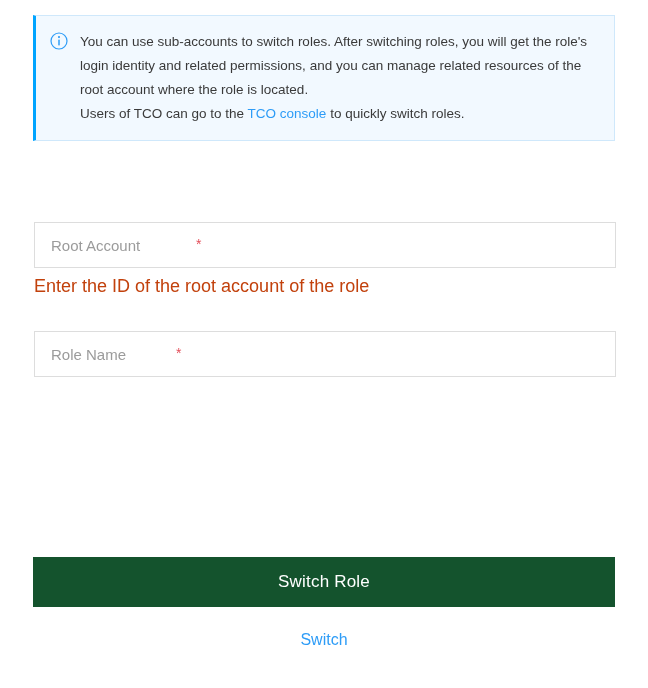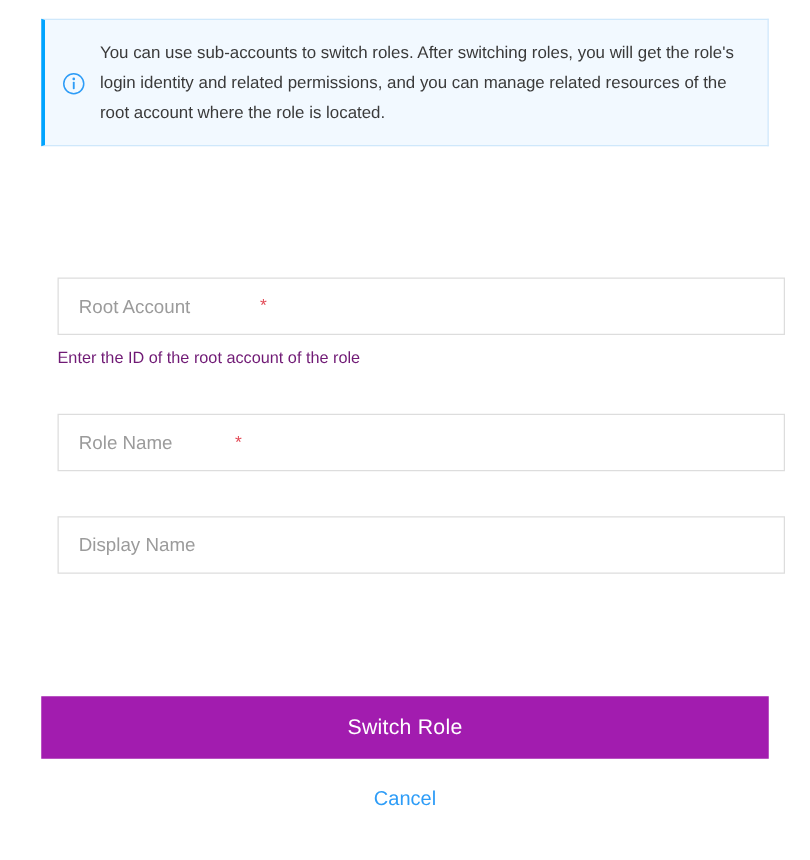--- a/index.html
+++ b/index.html
@@ -26,21 +26,21 @@
     position: absolute;
     left: 33px;
     top: 15px;
     width: 582px;
     box-sizing: border-box;
     background: #f2f9ff;
     border: 1px solid #cfe8fb;
     border-left: 3px solid #00a4ff;
     padding: 14px 16px 14px 14px;
     display: flex;
-    align-items: center;
+    align-items: flex-start;
   }
   .notice-icon {
     flex: 0 0 auto;
     width: 18px;
     height: 18px;
     margin-top: 2px;
     margin-right: 12px;
   }
   .notice-icon svg { display: block; }
   .notice-body {
@@ -53,21 +53,21 @@
   }
   .link {
     color: #2d9cf7;
     text-decoration: none;
     cursor: pointer;
   }
 
   
   .form {
     position: absolute;
-    left: 46px;
+    left: 34px;
     top: 222px;
     width: 582px;
   }
   .field-block { margin-bottom: 0; }
   .input-wrap {
     position: relative;
     width: 582px;
     height: 46px;
     border: 1px solid #dddddd;
     box-sizing: border-box;
@@ -90,36 +90,36 @@
     opacity: 1;
   }
   .req-star {
     position: absolute;
     top: 13px;
     font-size: 14px;
     color: #e34d59;
     pointer-events: none;
   }
   .hint {
-    font-size: 13px;
-    color: #701a75;
+    font-size: 18px;
+    color: #c2410c;
     margin: 9px 0 0 0;
     line-height: 18px;
   }
   .gap-1 { height: 36px; }
   .gap-2 { height: 36px; }
 
   
   .submit-btn {
     position: absolute;
     left: 33px;
     top: 557px;
     width: 582px;
     height: 50px;
-    background: #a21caf;
+    background: #14532d;
     border: 0;
     color: #ffffff;
     font-size: 17px;
     font-family: "Liberation Sans", sans-serif;
     cursor: pointer;
     letter-spacing: 0.2px;
   }
   .cancel-btn {
     position: absolute;
     left: 33px;
@@ -142,20 +142,21 @@
   <div class="notice">
     <span class="notice-icon">
       <svg width="18" height="18" viewBox="0 0 18 18">
         <circle cx="9" cy="9" r="8" fill="none" stroke="#2d9cf7" stroke-width="1.2"></circle>
         <circle cx="9" cy="5.1" r="1.05" fill="#2d9cf7"></circle>
         <rect x="8.25" y="7.4" width="1.5" height="6" rx="0.6" fill="#2d9cf7"></rect>
       </svg>
     </span>
     <div class="notice-body">
       <p>You can use sub-accounts to switch roles. After switching roles, you will get the role's login identity and related permissions, and you can manage related resources of the root account where the role is located.</p>
+      <p><span>Users of TCO can go to the </span><a class="link" href="#">TCO console</a><span> to quickly switch roles.</span></p>
     </div>
   </div>
 
   <div class="form">
 
     <div class="field-block">
       <div class="input-wrap">
         <input type="text" placeholder="Root Account" style="">
         <span class="req-star" style="left:161px;">*</span>
       </div>
@@ -167,23 +168,20 @@
     <div class="field-block">
       <div class="input-wrap">
         <input type="text" placeholder="Role Name" style="">
         <span class="req-star" style="left:141px;">*</span>
       </div>
     </div>
 
     <div class="gap-2"></div>
 
     <div class="field-block">
-      <div class="input-wrap">
-        <input type="text" placeholder="Display Name" style="">
-      </div>
     </div>
 
   </div>
 
   <button class="submit-btn">Switch Role</button>
-  <button class="cancel-btn">Cancel</button>
+  <button class="cancel-btn">Switch</button>
 
 </div>
 
 </body></html>

